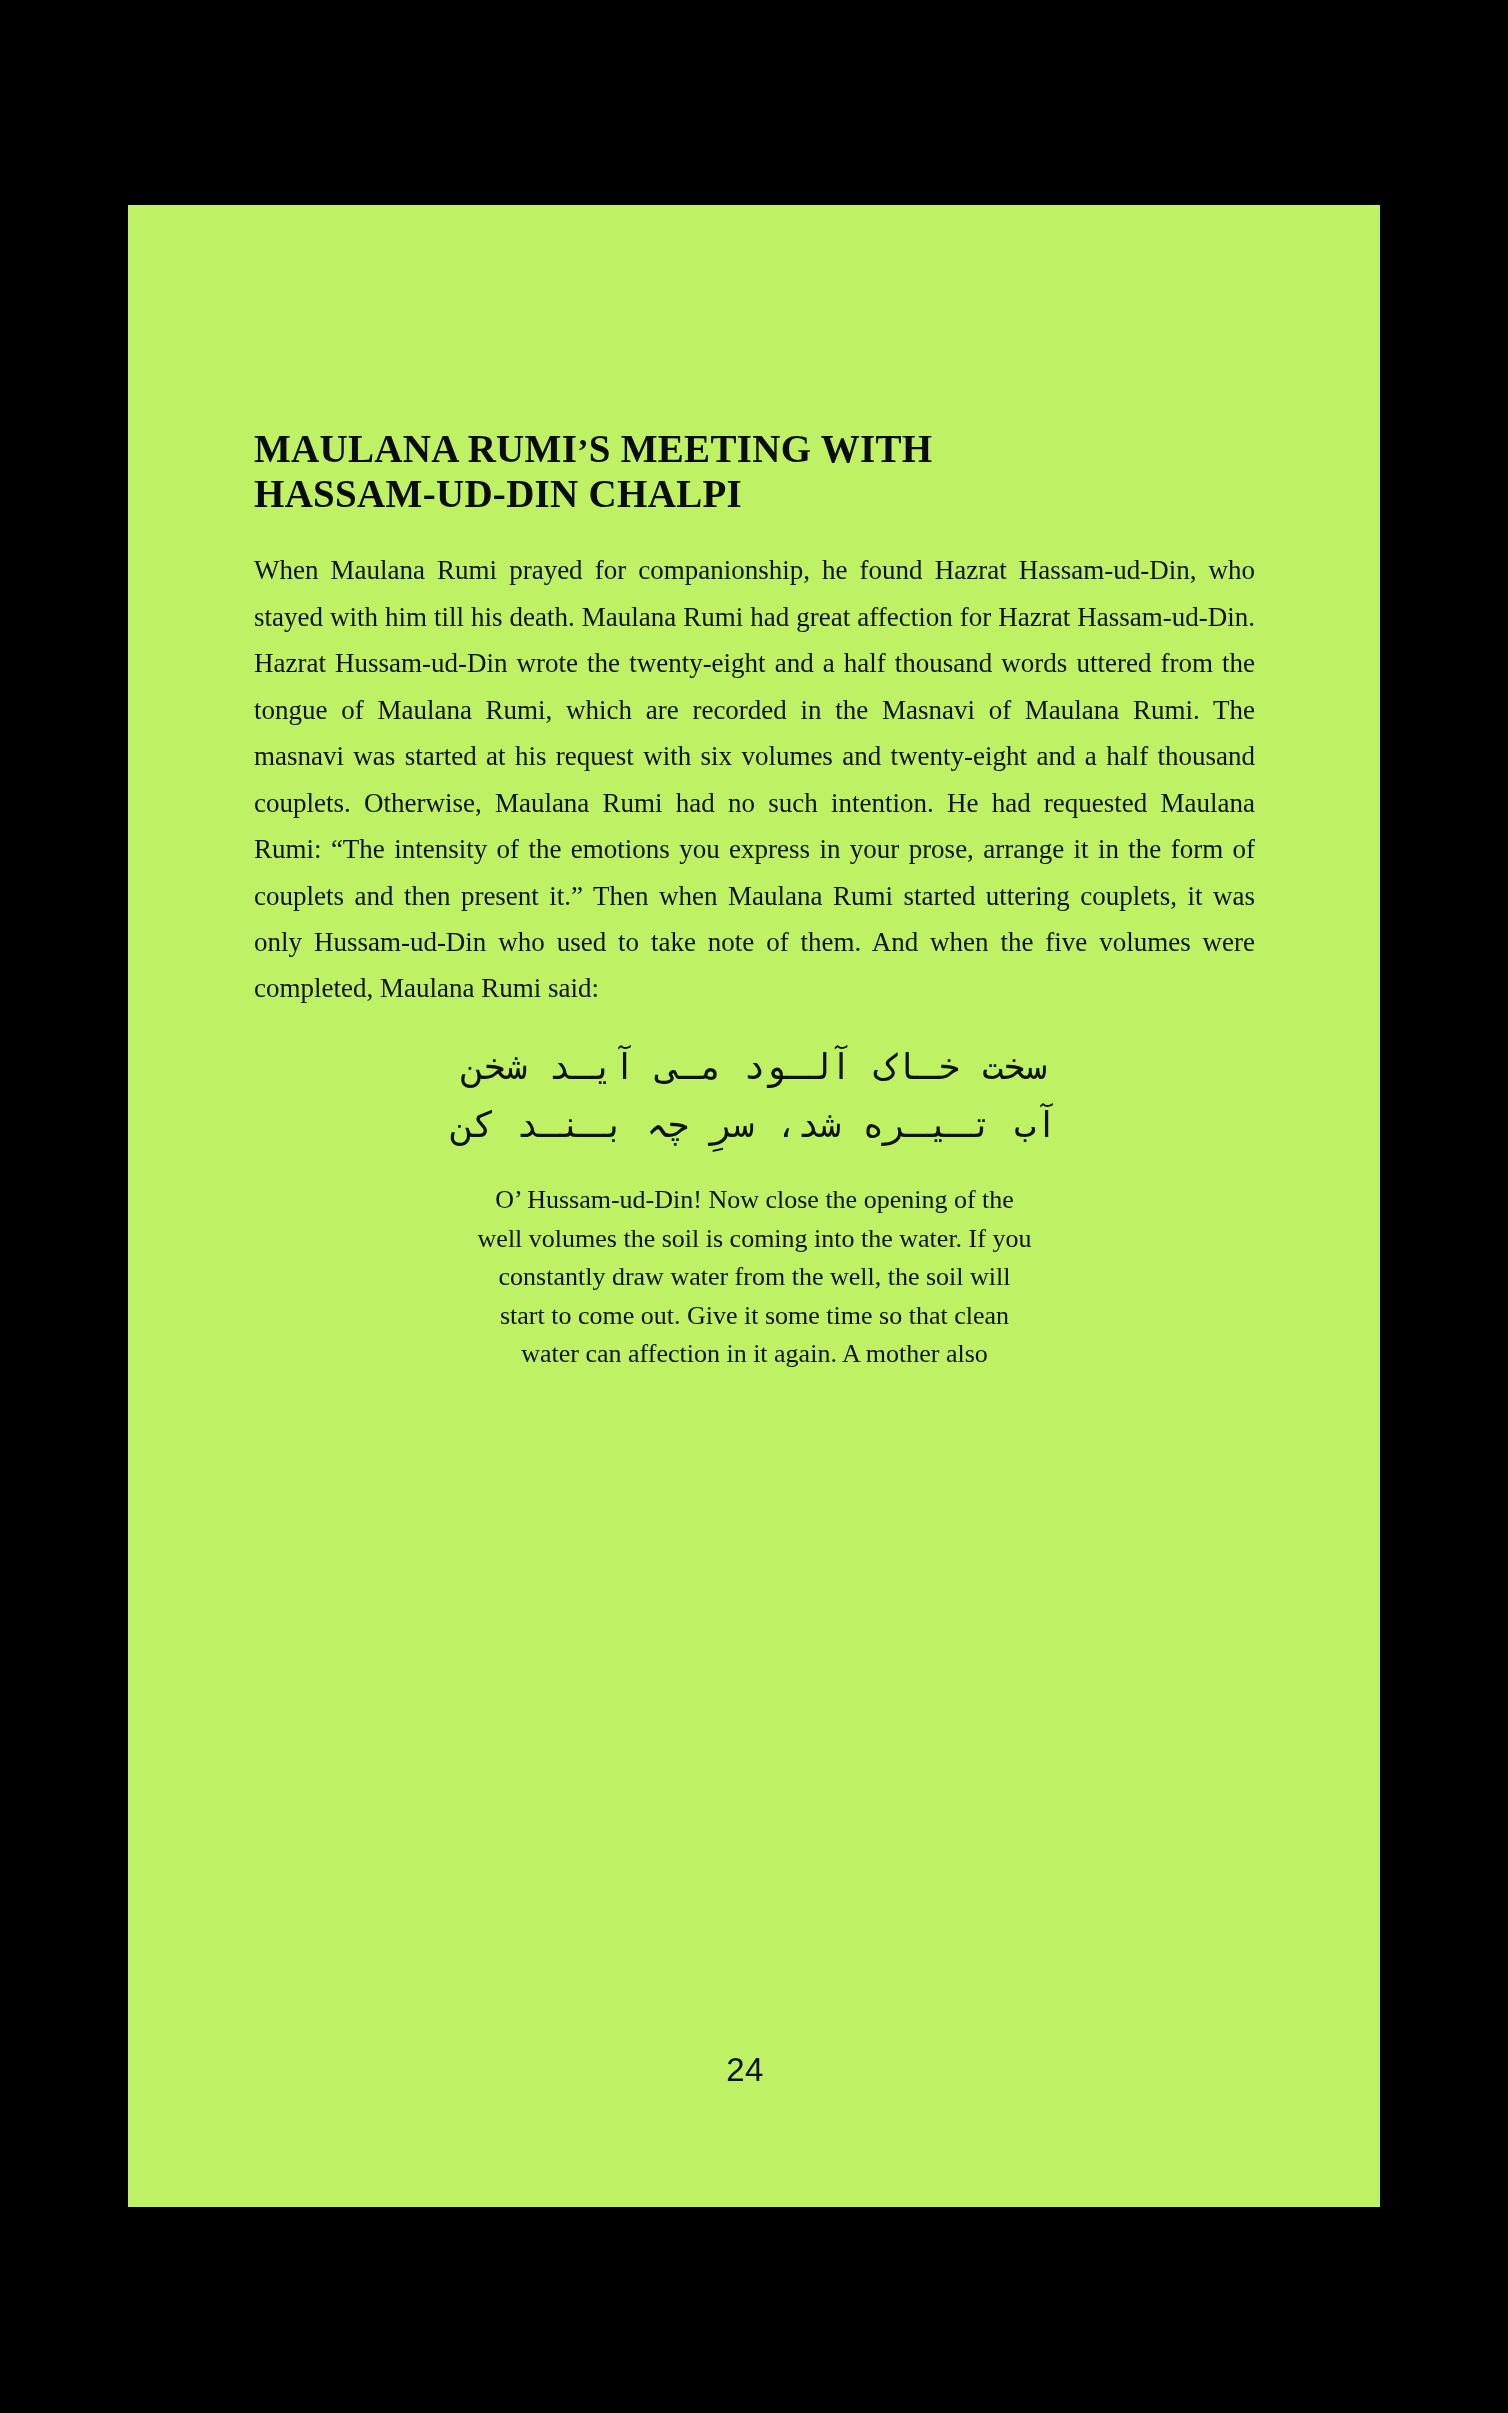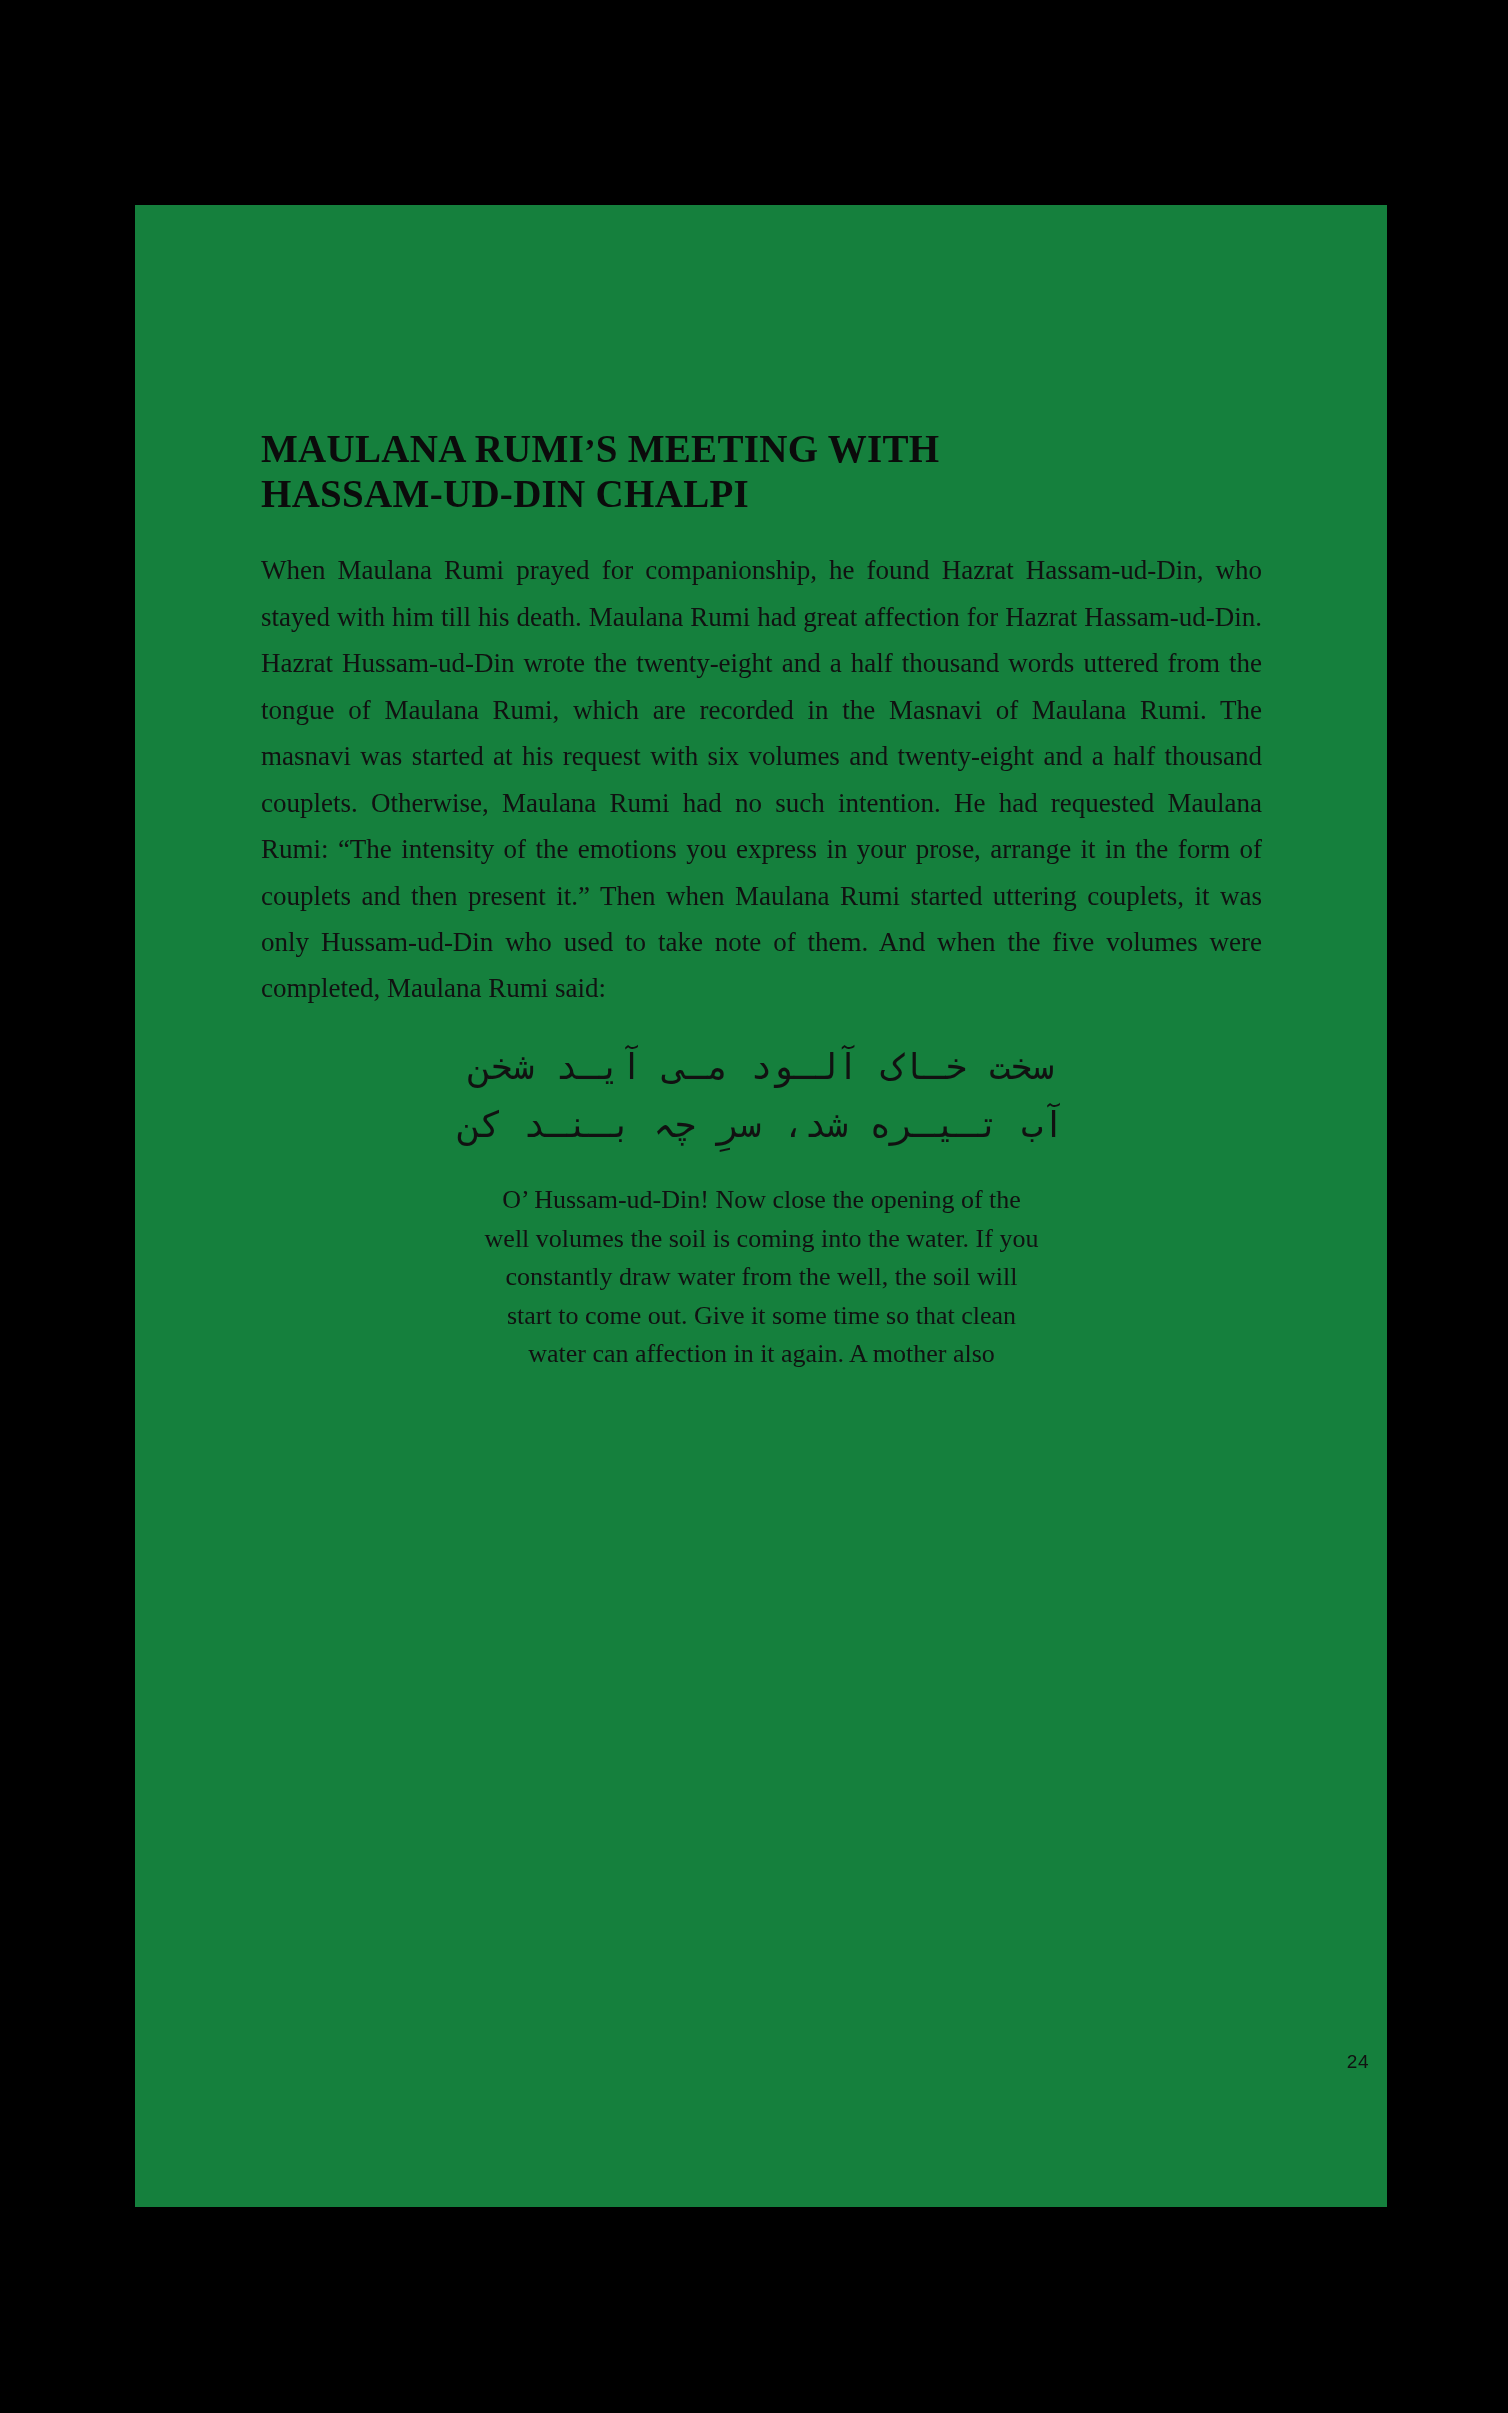--- a/index.html
+++ b/index.html
@@ -15,23 +15,22 @@
     font-family: "Liberation Serif", "DejaVu Serif", serif;
   }
 
   
   #page-sheet {
     position: absolute;
     left: 128px;
     top: 205px;
     width: 1252px;
     height: 2002px;
-    background: #15803d;
+    background: #bef264;
     box-sizing: border-box;
-    margin-left: 7px;
   }
 
   
   #content-column {
     position: absolute;
     left: 126px;          
     top: 221px;           
     width: 1001px;        
   }
 
@@ -88,23 +87,23 @@
     color: #111111;
   }
   #translation-block .tl { display: block; }
 
   
   #folio {
     position: absolute;
     left: 0;
     right: 18px;
     top: 1846px;           
-    text-align: right;
+    text-align: center;
     font-family: "Liberation Sans", "DejaVu Sans", sans-serif;
-    font-size: 19px;
+    font-size: 33px;
     color: #111111;
     letter-spacing: 0.5px;
   }
 </style>
 </head>
 <body>
 
 <div id="page-sheet">
 
   <div id="content-column">

